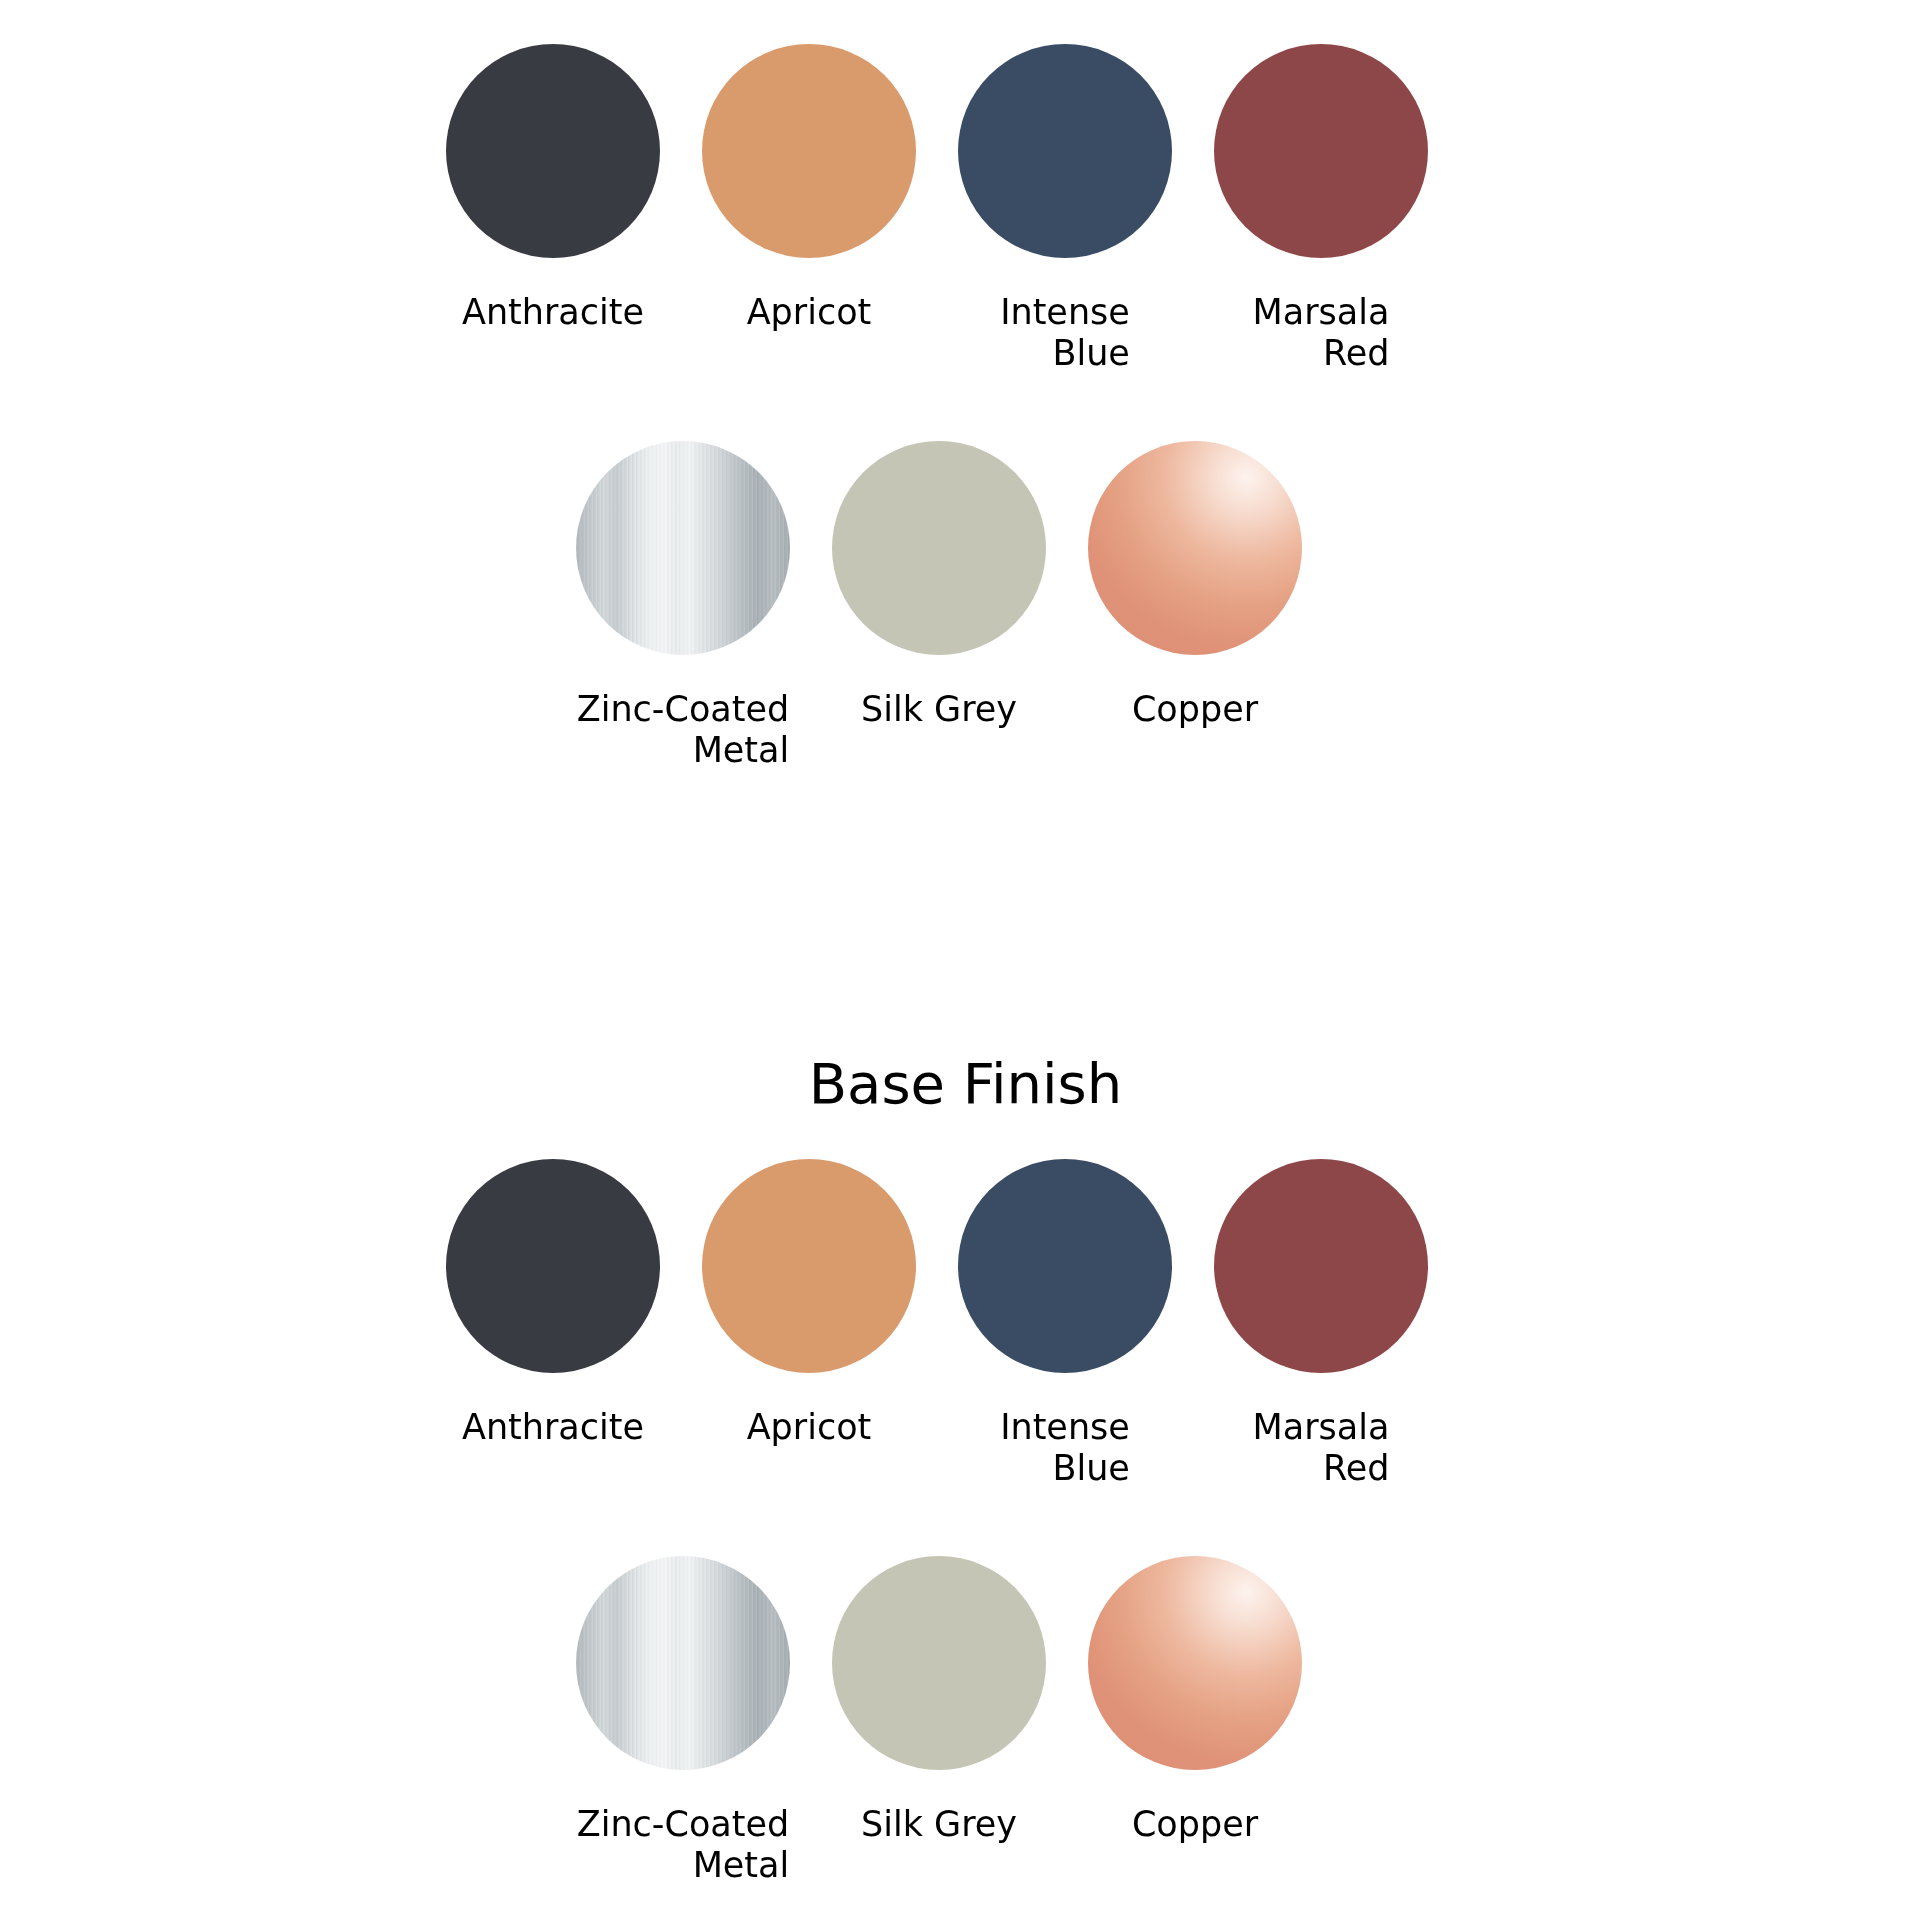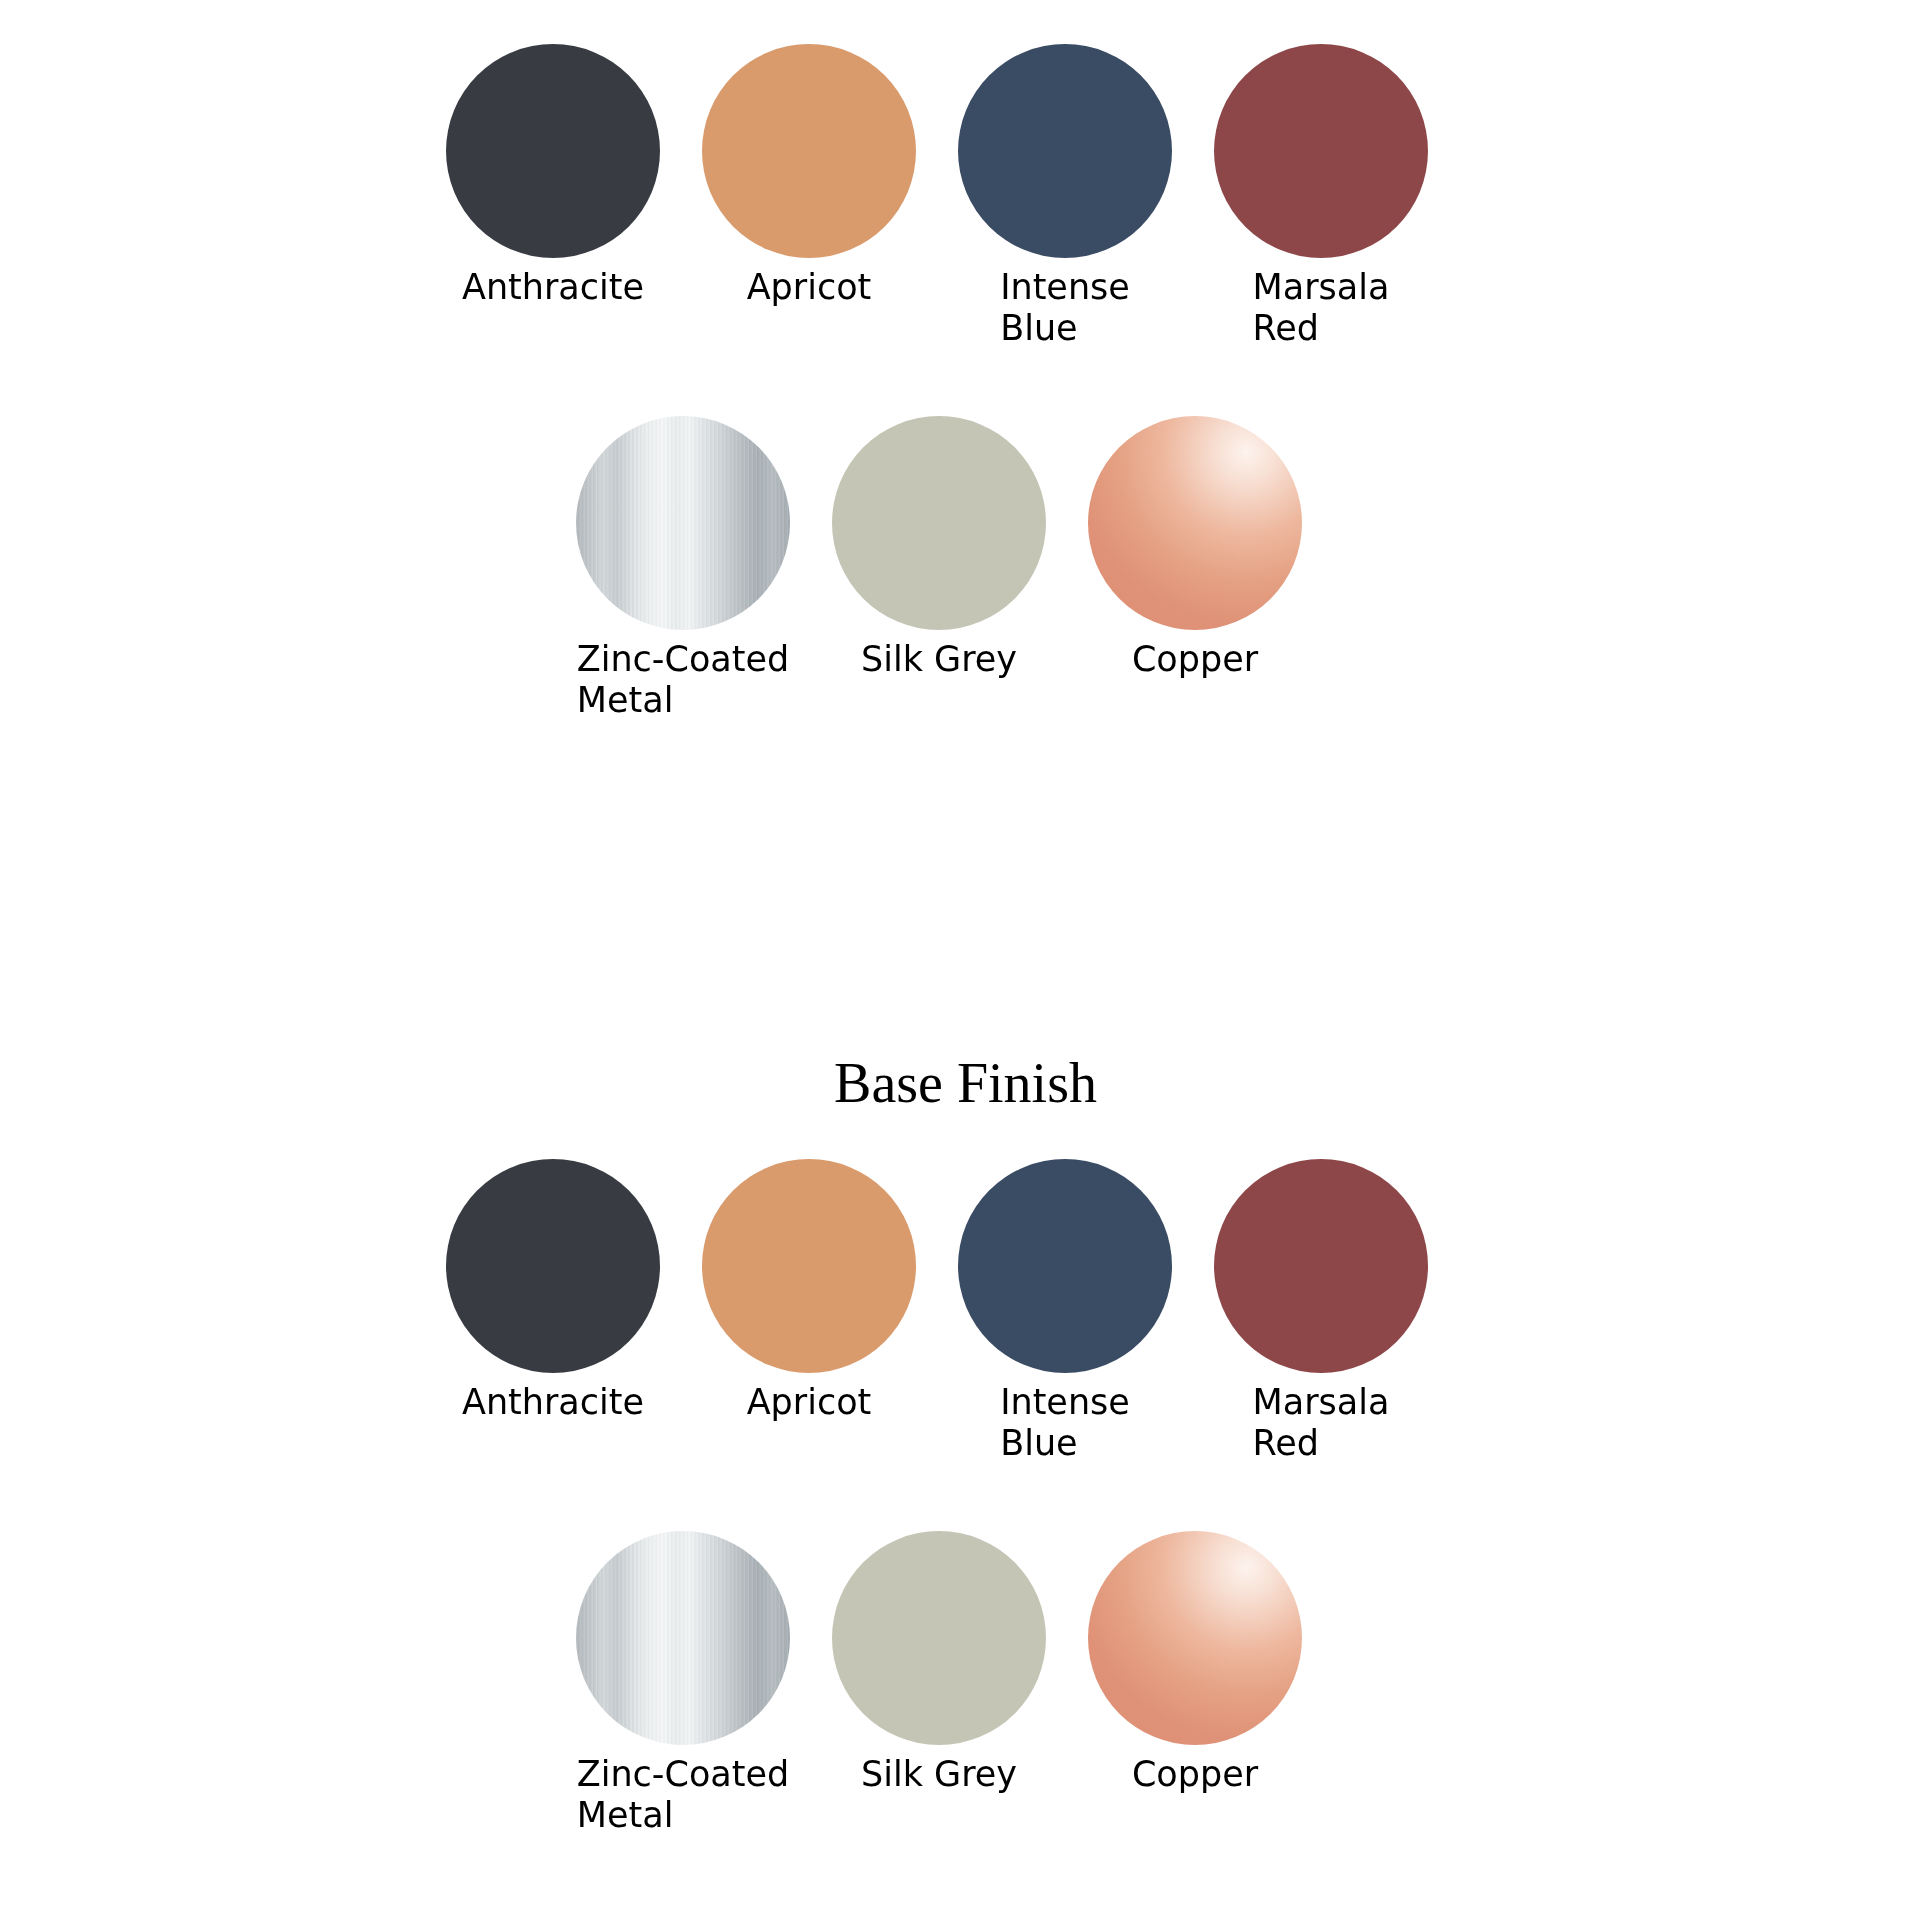--- a/index.html
+++ b/index.html
@@ -26,21 +26,21 @@
   .section-title {
     text-align: center;
     font-size: 56px;
     font-weight: 400;
     color: #000000;
     letter-spacing: 0px;
     line-height: 1.1;
   }
 
   #section-shell .section-title { padding-top: 60px; }
-  #section-base  .section-title { padding-top: 5.8px; font-family: Liberation Serif, serif; }
+  #section-base  .section-title { padding-top: 5.8px; }
 
   
   .swatch-row {
     display: flex;
     justify-content: flex-start;
     align-items: flex-start;
   }
 
   .swatch-row.row-primary {
     padding-left: 425px;
@@ -60,24 +60,24 @@
   }
 
   .swatch-dot {
     width: 214px;
     height: 214px;
     border-radius: 50%;
     flex: none;
   }
 
   .swatch-label {
-    margin-top: 9px;
+    margin-top: 34px;
     font-size: 35px;
     line-height: 1.18;
-    text-align: left;
+    text-align: right;
     color: #000000;
     white-space: pre-line;
     font-weight: 400;
   }
 
   
   .fill-anthracite {
     background: #383c42;
   }
   .fill-apricot {

